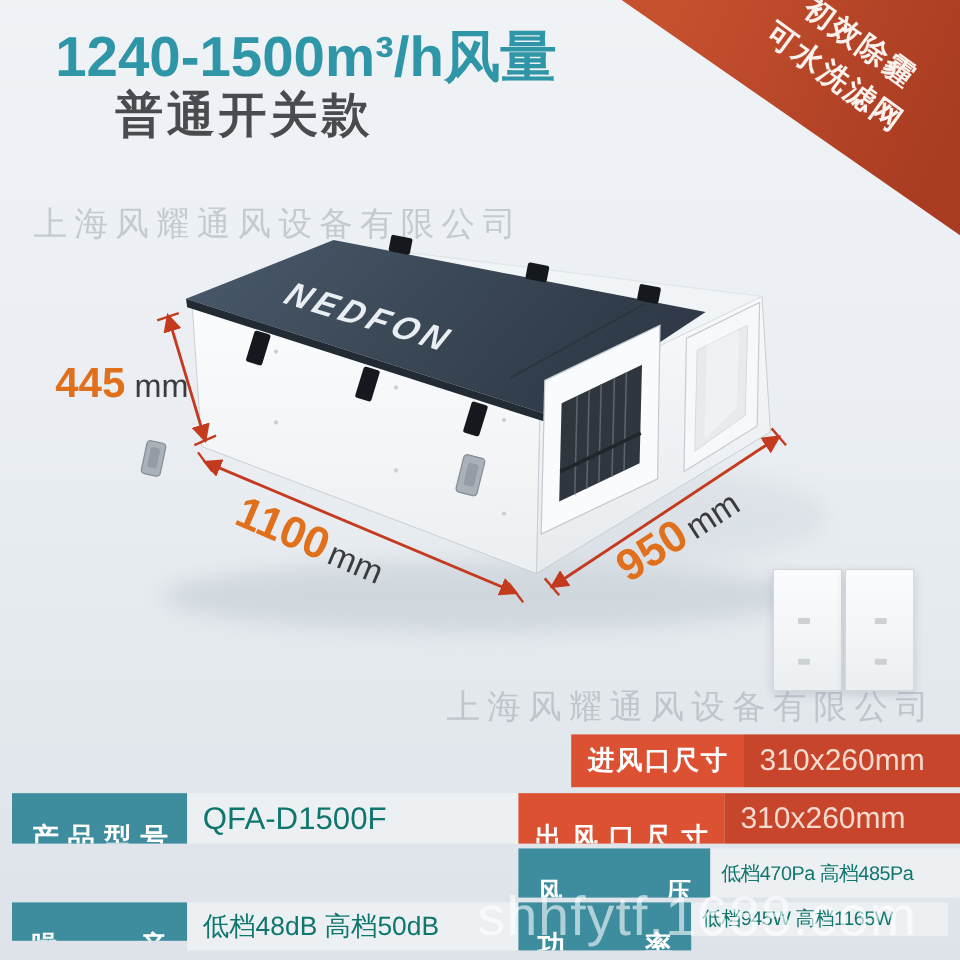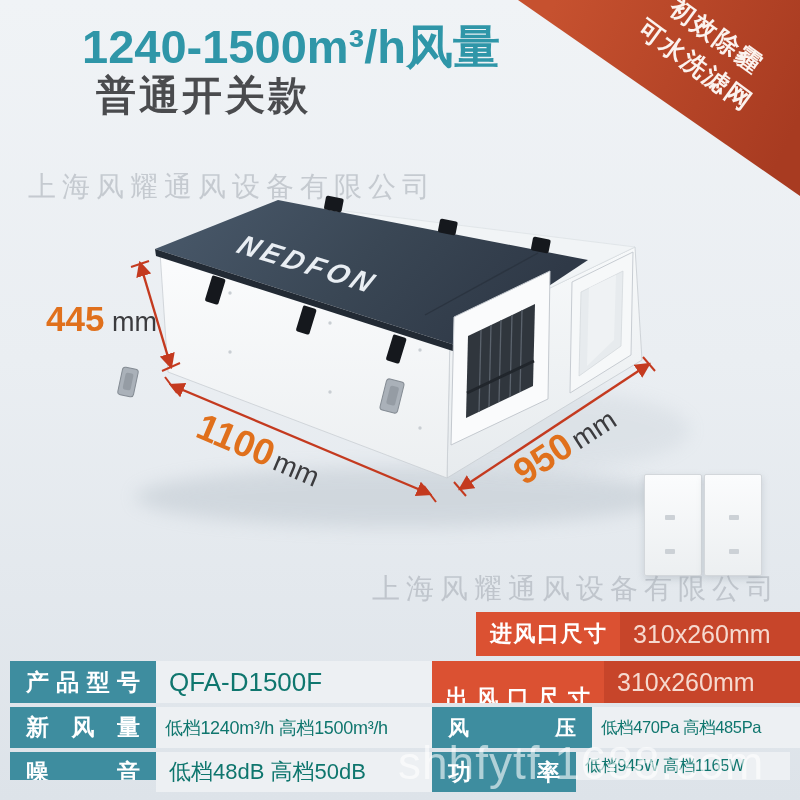--- a/index.html
+++ b/index.html
@@ -2,21 +2,21 @@
 <html><head>
 <meta charset="utf-8">
 <style>
   html,body{margin:0;padding:0;background:#ccd3d9;}
   .canvas{
     position:relative;width:800px;height:800px;overflow:hidden;
     background:linear-gradient(180deg,#f0f3f6 0%,#eaeef2 45%,#dde3e9 100%);
     font-family:"Liberation Sans","DejaVu Sans",sans-serif;
   }
   
-  .title{position:absolute;left:46px;top:16px;font-size:47px;font-weight:600;color:#2f96a8;white-space:nowrap;margin-left:36px;}
+  .title{position:absolute;left:46px;top:16px;font-size:47px;font-weight:600;color:#2f96a8;white-space:nowrap;}
   .subtitle{position:absolute;left:48px;top:68px;font-size:40px;font-weight:700;color:#4a4b4e;letter-spacing:3px;white-space:nowrap;margin-left:48px;}
   
   .ribbon{position:absolute;top:0;right:0;width:282px;height:196px;
     background:linear-gradient(115deg,#c6512f 10%,#a83b21 90%);
     clip-path:polygon(0 0,100% 0,100% 100%);}
   .ribbon-text{position:absolute;left:596px;top:14px;width:220px;transform:rotate(36deg);
     text-align:center;color:#fbf2ee;font-size:25px;font-weight:700;line-height:1.45;letter-spacing:2px;z-index:2;}
   
   .wm{position:absolute;color:rgba(148,156,164,.45);font-size:28px;letter-spacing:6px;white-space:nowrap;z-index:1;}
   .wm-top{left:28px;top:168px;}
@@ -29,21 +29,21 @@
   .switches{position:absolute;left:644px;top:474px;display:flex;gap:2px;z-index:1;}
   .plate{width:56px;height:100px;background:linear-gradient(180deg,#fbfcfd,#eceff1);
     border:1px solid #d3d7db;border-radius:2px;position:relative;box-shadow:0 3px 7px rgba(125,135,148,.28);}
   .mark{position:absolute;width:10px;height:5px;background:#ccd1d6;border-radius:1px;}
   
   .tbl-header{position:absolute;left:10px;top:612px;width:322px;height:44px;box-sizing:border-box;
     background:#3a3a3d;border-radius:9px;color:#ffffff;font-size:26px;font-weight:700;
     line-height:44px;padding-left:20px;letter-spacing:2px;z-index:3;white-space:nowrap;}
   .row{position:absolute;display:flex;z-index:3;}
   .cell{box-sizing:border-box;overflow:hidden;}
-  .lbl{color:#fff;font-weight:700;text-align:justify;text-align-last:justify;padding:0 16px;}
+  .lbl{color:#fff;font-weight:700;text-align:justify;text-align-last:justify;padding:16px 16px;}
   .lbl-teal{background:#3e8d9f;}
   .lbl-orange{background:#db5132;}
   .val{display:flex;align-items:center;white-space:nowrap;padding-left:13px;}
   .val-light{background:#edf0f3;color:#0f766e;}
   .val-orange{background:#c7452a;color:#f6d9cf;}
 </style>
 </head>
 <body>
 
 <div class="canvas">
@@ -200,24 +200,20 @@
     </div>
   </div>
 
   <div class="wm wm-mid">上海风耀通风设备有限公司</div>
 
 
   <div class="row" style="left:10px;top:661px;">
     <div class="cell lbl lbl-teal" style="width:146px;height:42px;line-height:42px;font-size:23px;">产品型号</div>
     <div class="cell val val-light" style="width:280px;height:42px;font-size:26px;">QFA-D1500F</div>
   </div>
-  <div class="row" style="left:10px;top:707px;">
-    <div class="cell lbl lbl-teal" style="width:146px;height:41px;line-height:41px;font-size:23px;">新风量</div>
-    <div class="cell val val-light" style="width:280px;height:41px;font-size:18px;letter-spacing:-0.3px;padding-left:9px;">低档1240m³/h 高档1500m³/h</div>
-  </div>
   <div class="row" style="left:10px;top:752px;">
     <div class="cell lbl lbl-teal" style="width:146px;height:28px;line-height:40px;font-size:23px;">噪音</div>
     <div class="cell val val-light" style="width:280px;height:40px;font-size:22px;">低档48dB 高档50dB</div>
   </div>
 
   <div class="row" style="left:432px;top:612px;padding-left:44px;">
     <div class="cell lbl lbl-orange" style="width:144px;height:44px;line-height:44px;font-size:22px;padding:0 14px;">进风口尺寸</div>
     <div class="cell val val-orange" style="width:214px;height:44px;font-size:25px;">310x260mm</div>
   </div>
   <div class="row" style="left:432px;top:661px;">

